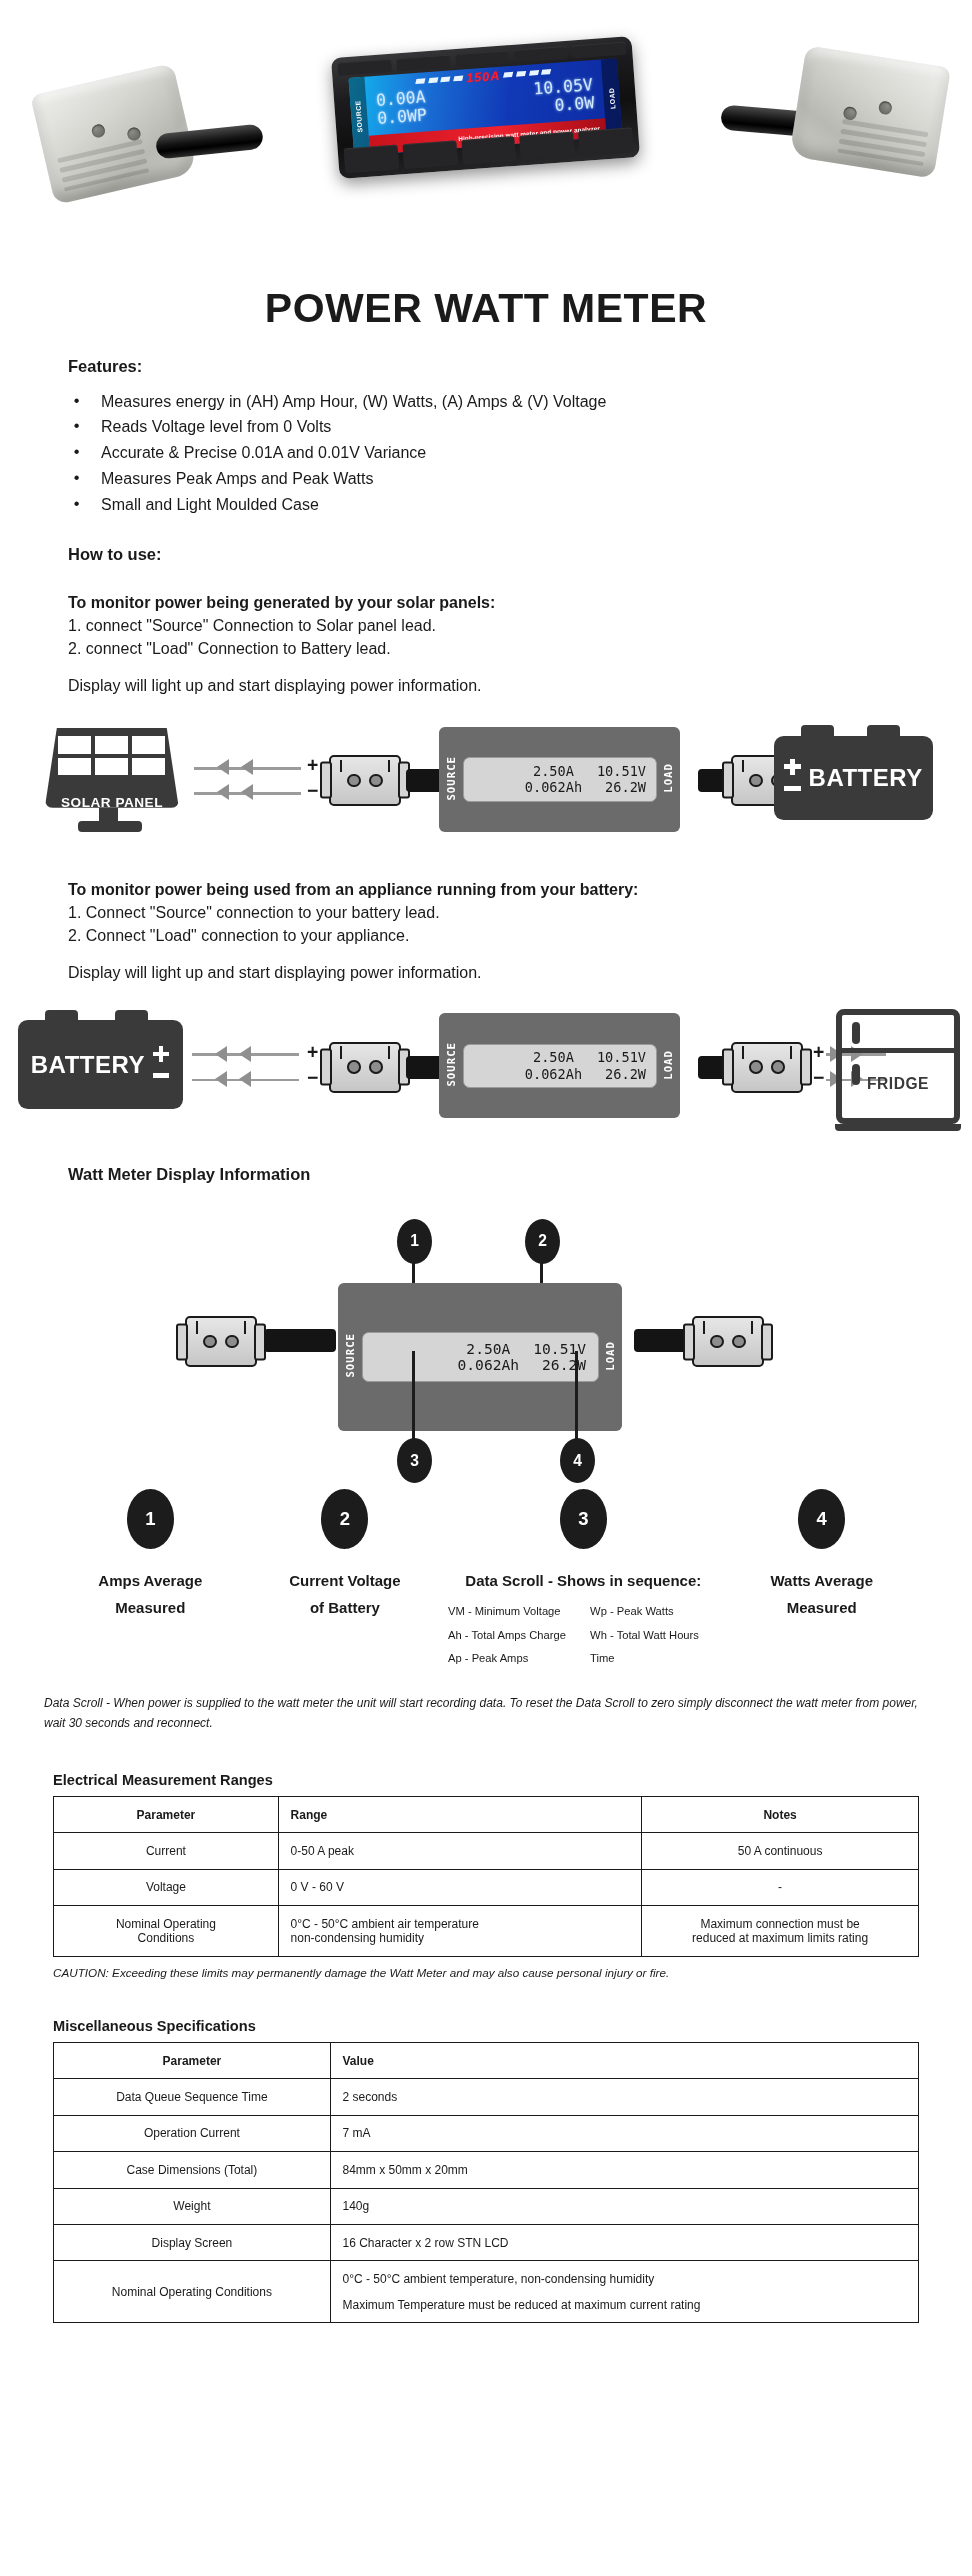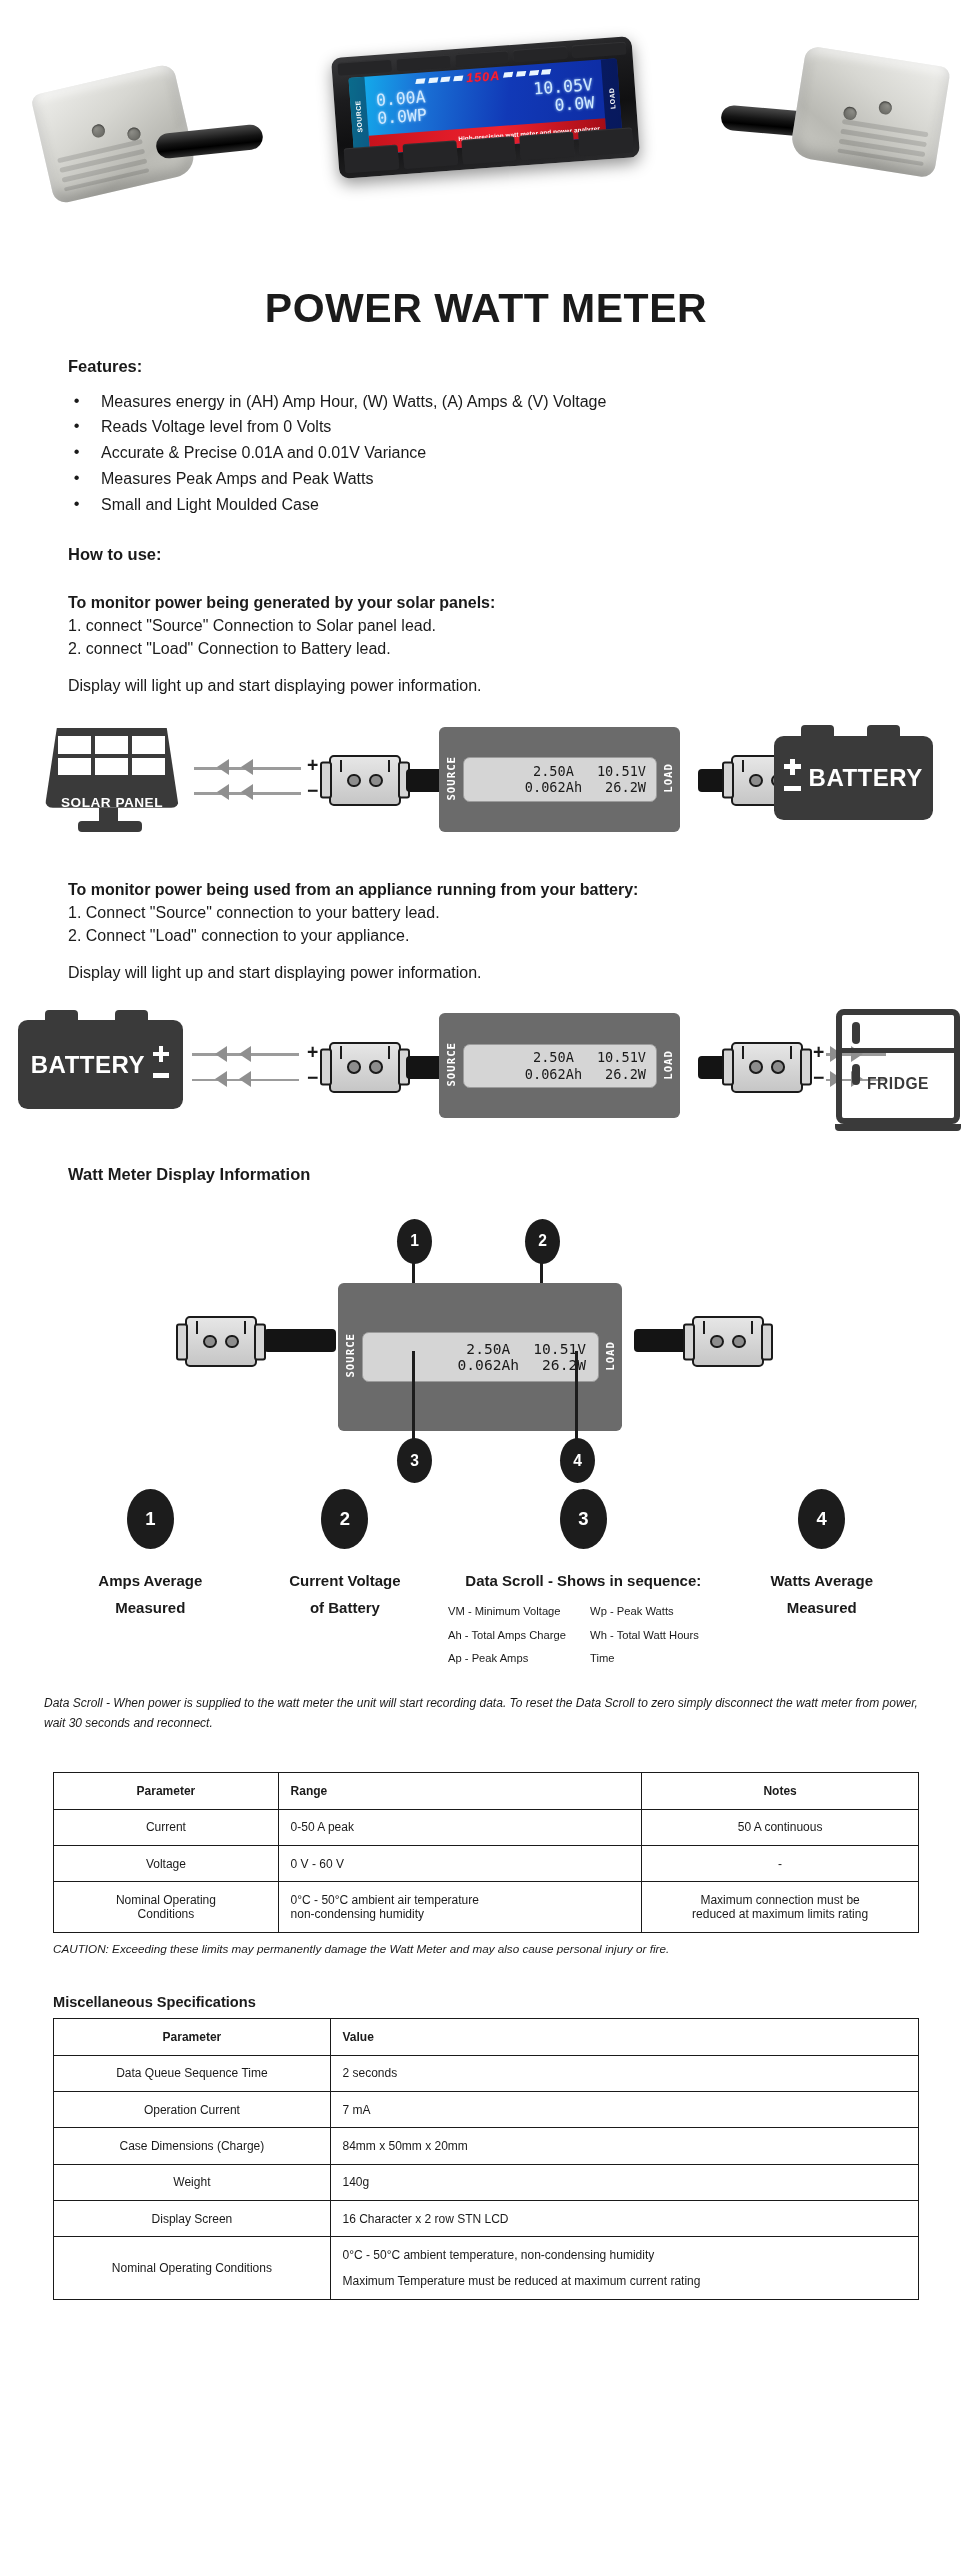--- a/index.html
+++ b/index.html
@@ -594,20 +594,21 @@
     <div class="ltitle">Measured</div>
   </div>
 </div>
 
 <div class="gap-md"></div>
 <div class="note-italic">Data Scroll - When power is supplied to the watt meter the unit will start recording data. To reset the Data Scroll to zero simply disconnect the watt meter from power, wait 30 seconds and reconnect.</div>
 
 <div class="gap-lg"></div>
 
 <div class="tbl-sect">
+  <div class="tbl-title">Electrical Measurement Ranges</div>
   <table>
     <thead>
       <tr>
         <th class="c-center" style="width:26%">Parameter</th>
         <th class="c-left" style="width:42%">Range</th>
         <th class="c-center" style="width:32%">Notes</th>
       </tr>
     </thead>
     <tbody>
       <tr>
@@ -653,21 +654,21 @@
     <tbody>
       <tr>
         <td class="c-center">Data Queue Sequence Time</td>
         <td class="c-left">2 seconds</td>
       </tr>
       <tr>
         <td class="c-center">Operation Current</td>
         <td class="c-left">7 mA</td>
       </tr>
       <tr>
-        <td class="c-center">Case Dimensions (Charge)</td>
+        <td class="c-center">Case Dimensions (Total)</td>
         <td class="c-left">84mm x 50mm x 20mm</td>
       </tr>
       <tr>
         <td class="c-center">Weight</td>
         <td class="c-left">140g</td>
       </tr>
       <tr>
         <td class="c-center">Display Screen</td>
         <td class="c-left">16 Character x 2 row STN LCD</td>
       </tr>

